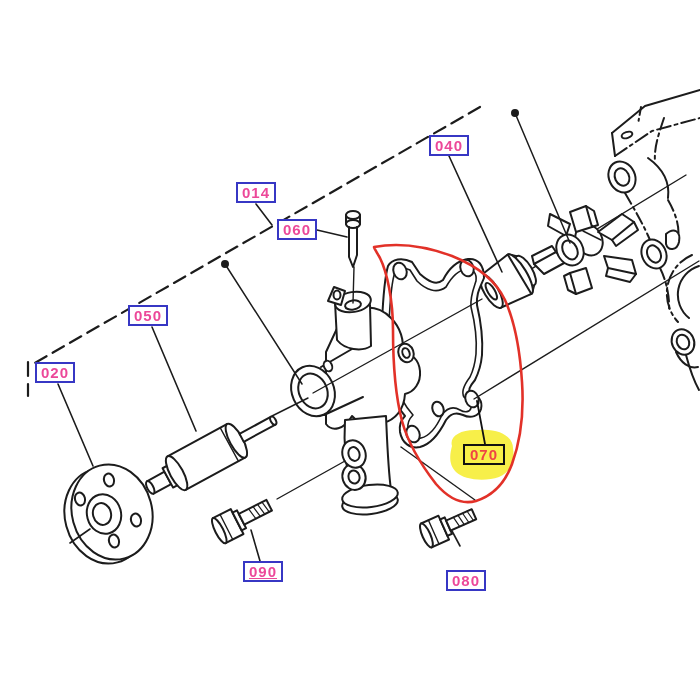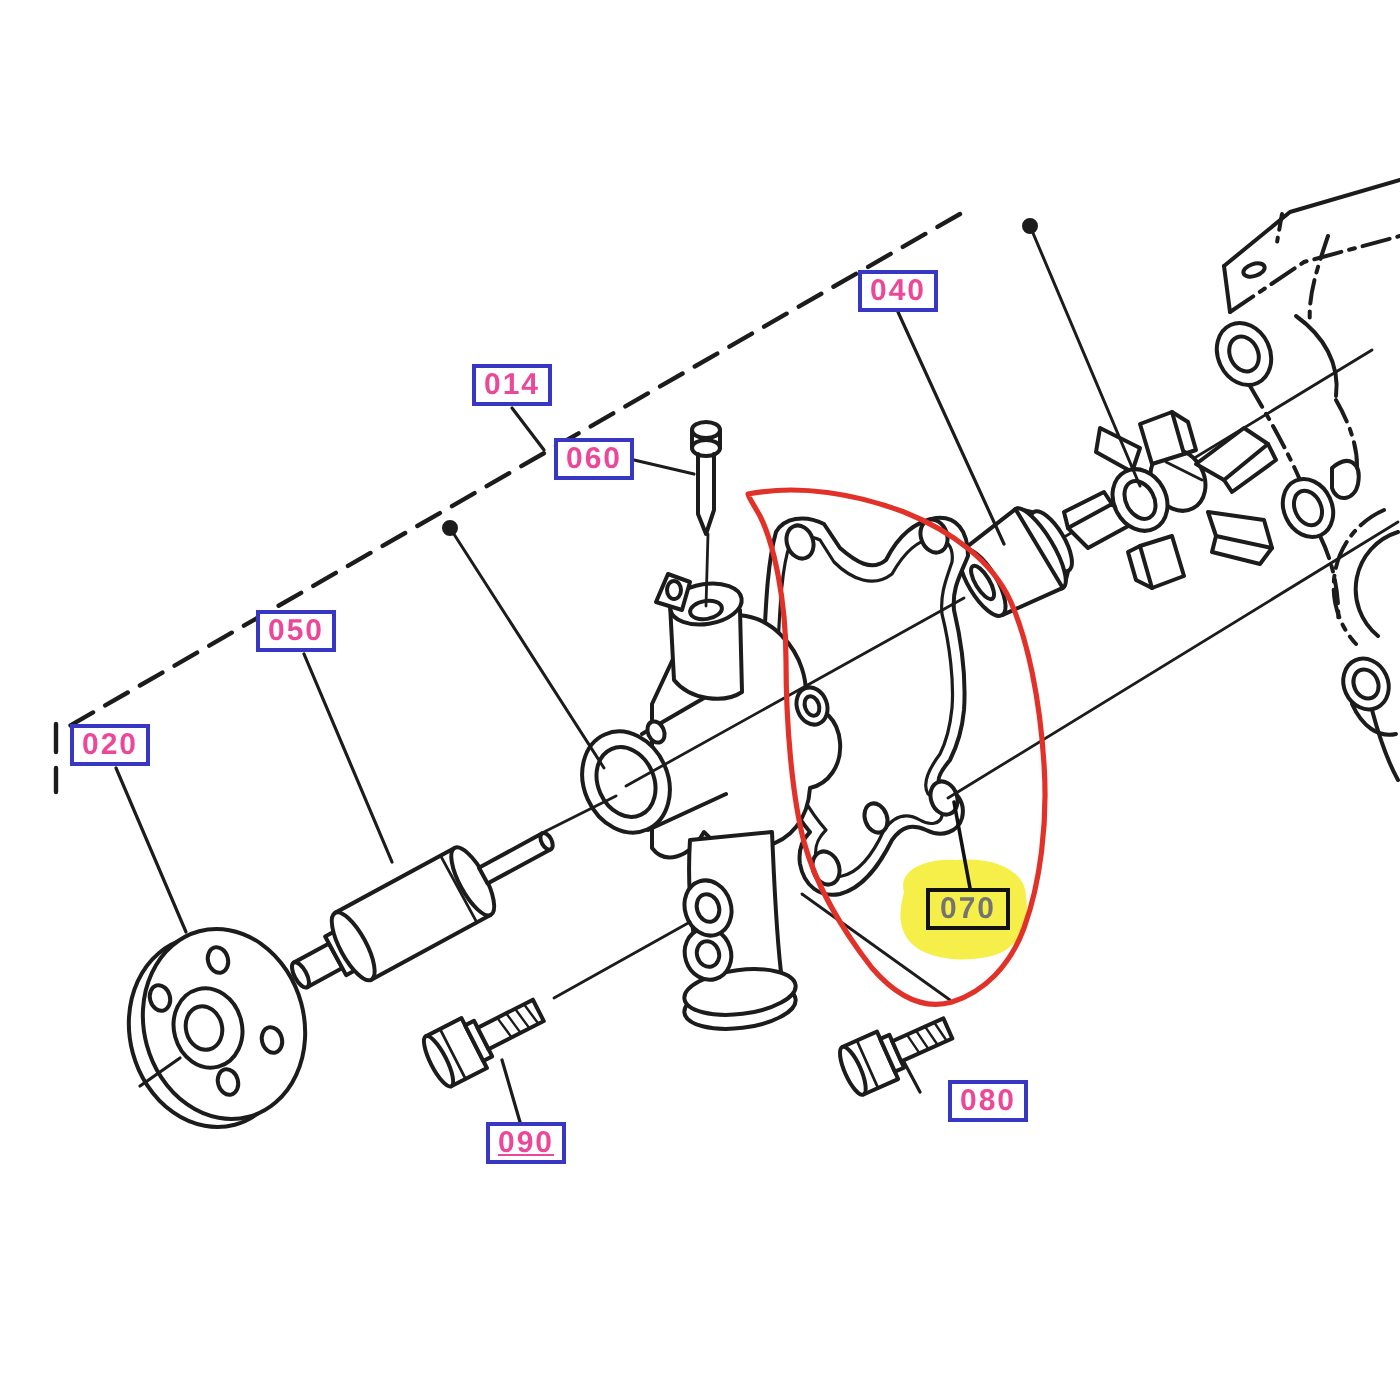--- a/index.html
+++ b/index.html
@@ -9,21 +9,21 @@
   }
   #drawing{position:absolute;left:0;top:0;}
   .plabel{
     position:absolute;width:36px;height:17px;line-height:17px;text-align:center;
     font-weight:bold;font-size:15px;letter-spacing:1px;
     color:#ec4899;border:2px solid #3737c4;background:#ffffff;
     font-family:"Liberation Sans",sans-serif;
     cursor:pointer;z-index:5;
   }
   .plabel.hl{
-    color:#737373;border:2.5px solid #111111;background:transparent;width:38px;
+    color:#ef4444;border:2.5px solid #111111;background:transparent;width:38px;
   }
 </style>
 </head>
 <body>
 
 <div id="stage">
 
 <svg id="drawing" width="700" height="700" viewBox="0 0 700 700">
   <g fill="none" stroke="#1c1c1c" stroke-width="2" stroke-linecap="round" stroke-linejoin="round">
 
@@ -226,16 +226,16 @@
              C393 300 387 272 380 258 C376 251 374 248 374 247 Z" fill="none" stroke="#e23128" stroke-width="2.6"></path>
   </g>
 </svg>
 
 <div class="plabel" style="left:236px;top:182px;">014</div>
 <div class="plabel" style="left:277px;top:219px;">060</div>
 <div class="plabel" style="left:128px;top:305px;">050</div>
 <div class="plabel" style="left:35px;top:362px;">020</div>
 <div class="plabel" style="left:429px;top:135px;">040</div>
 <div class="plabel" style="left:243px;top:561px;text-decoration:underline;">090</div>
-<div class="plabel" style="left:446px;top:540px;margin-left:28px;">080</div>
+<div class="plabel" style="left:446px;top:570px;">080</div>
 <div class="plabel hl" style="left:463px;top:444px;">070</div>
 
 </div>
 
 </body></html>

